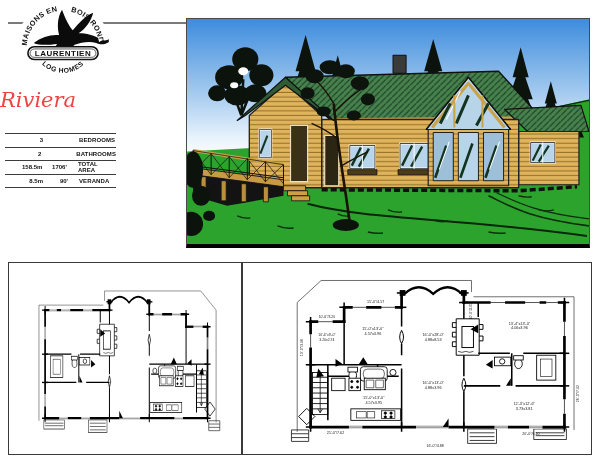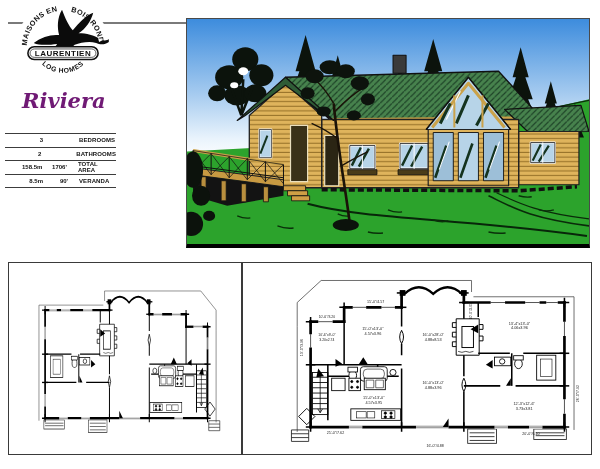--- a/index.html
+++ b/index.html
@@ -4,22 +4,22 @@
 <style>
   html,body{margin:0;padding:0;background:#ffffff;}
   #page{position:relative;width:600px;height:469px;background:#ffffff;overflow:hidden;
         font-family:"Liberation Sans",sans-serif;color:#111;}
   .abs{position:absolute;}
   
   #rule{left:8px;top:22px;width:178px;height:2px;background:#7a7a7a;}
   
   #logo{left:14px;top:0px;width:98px;height:78px;z-index:2;}
   
-  #title{left:22px;top:88px;font-family:"DejaVu Serif","Liberation Serif",serif;
-         font-style:italic;font-weight:bold;font-size:21px;letter-spacing:0px;color:#701a75;}
+  #title{left:0;top:88px;font-family:"DejaVu Serif","Liberation Serif",serif;
+         font-style:italic;font-weight:normal;font-size:21px;letter-spacing:0px;color:#ef4444;}
   
   #spec{left:5px;top:133px;width:111px;border-top:1px solid #3c3c3c;font-size:6px;font-weight:bold;}
   .spec-row{display:flex;align-items:center;height:12.5px;border-bottom:1px solid #3c3c3c;}
   .spec-metric{width:38px;text-align:right;}
   .spec-imp{width:25px;text-align:right;}
   .spec-label{padding-left:11px;letter-spacing:0.1px;}
   
   #picture{left:186px;top:18px;width:404px;height:230px;border:1.5px solid #4a4a4a;
            border-bottom:4px solid #000;box-sizing:border-box;background:#fff;}
   #picture svg{display:block;width:100%;height:100%;}

